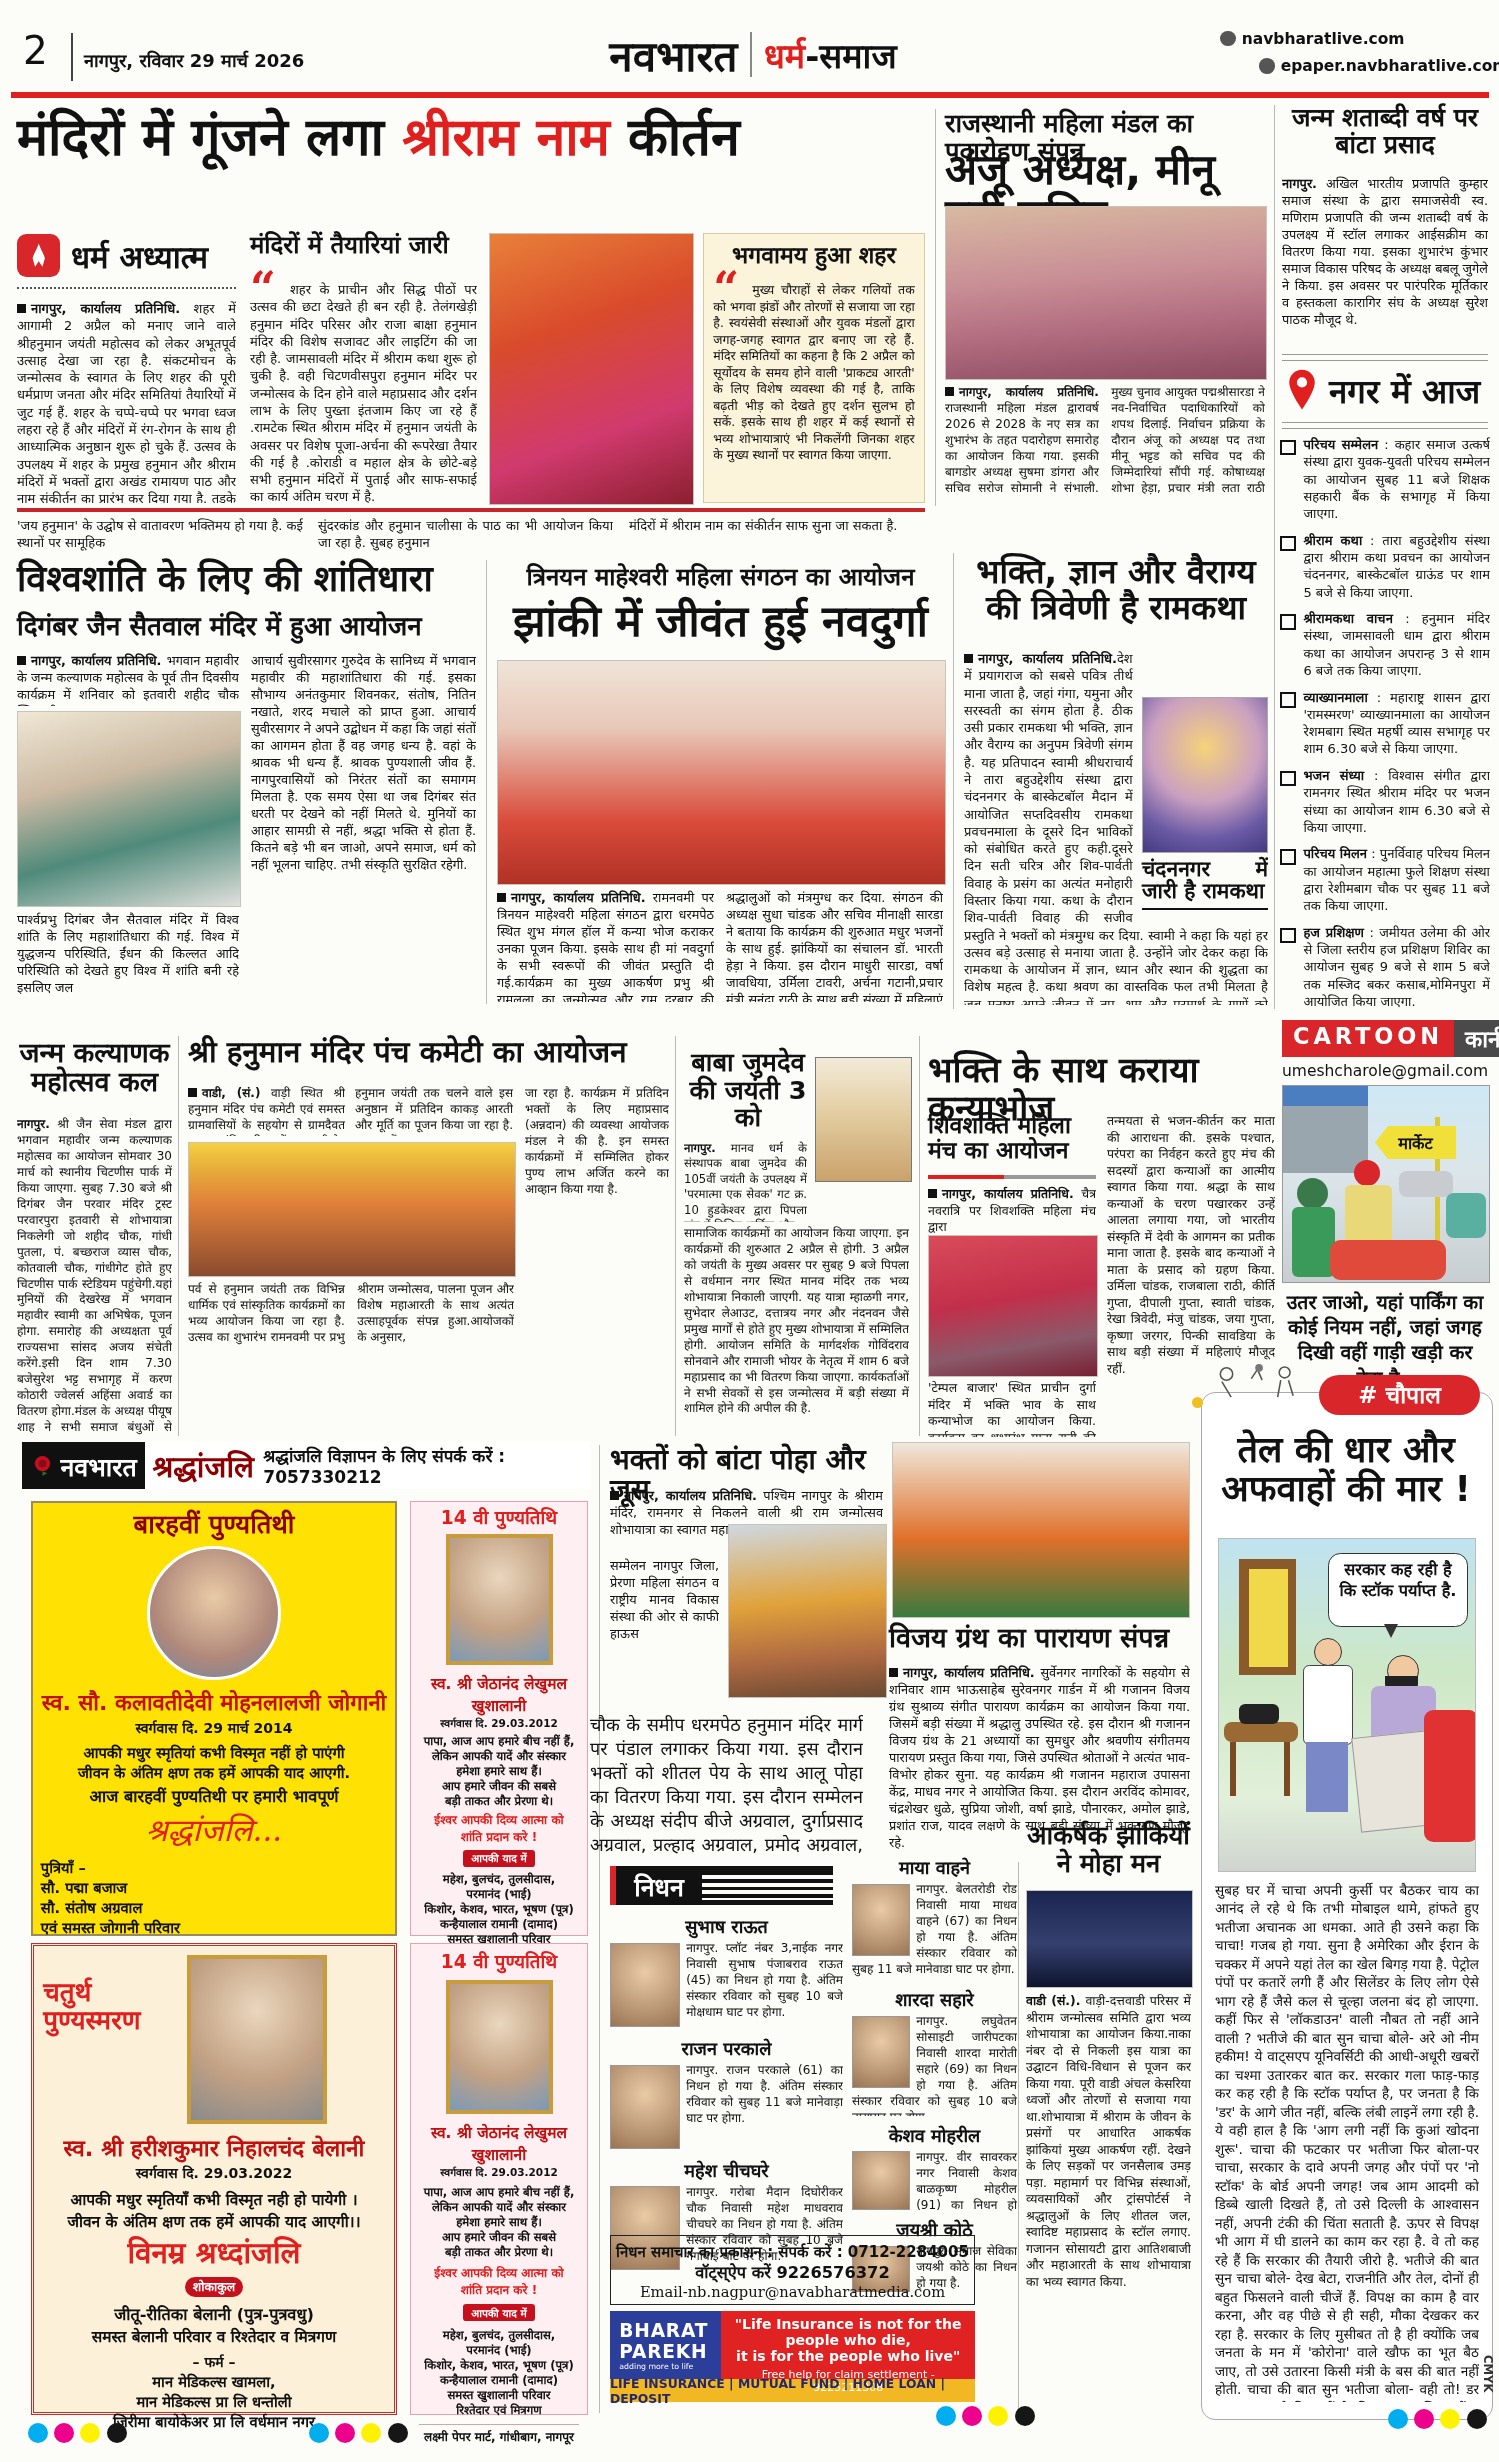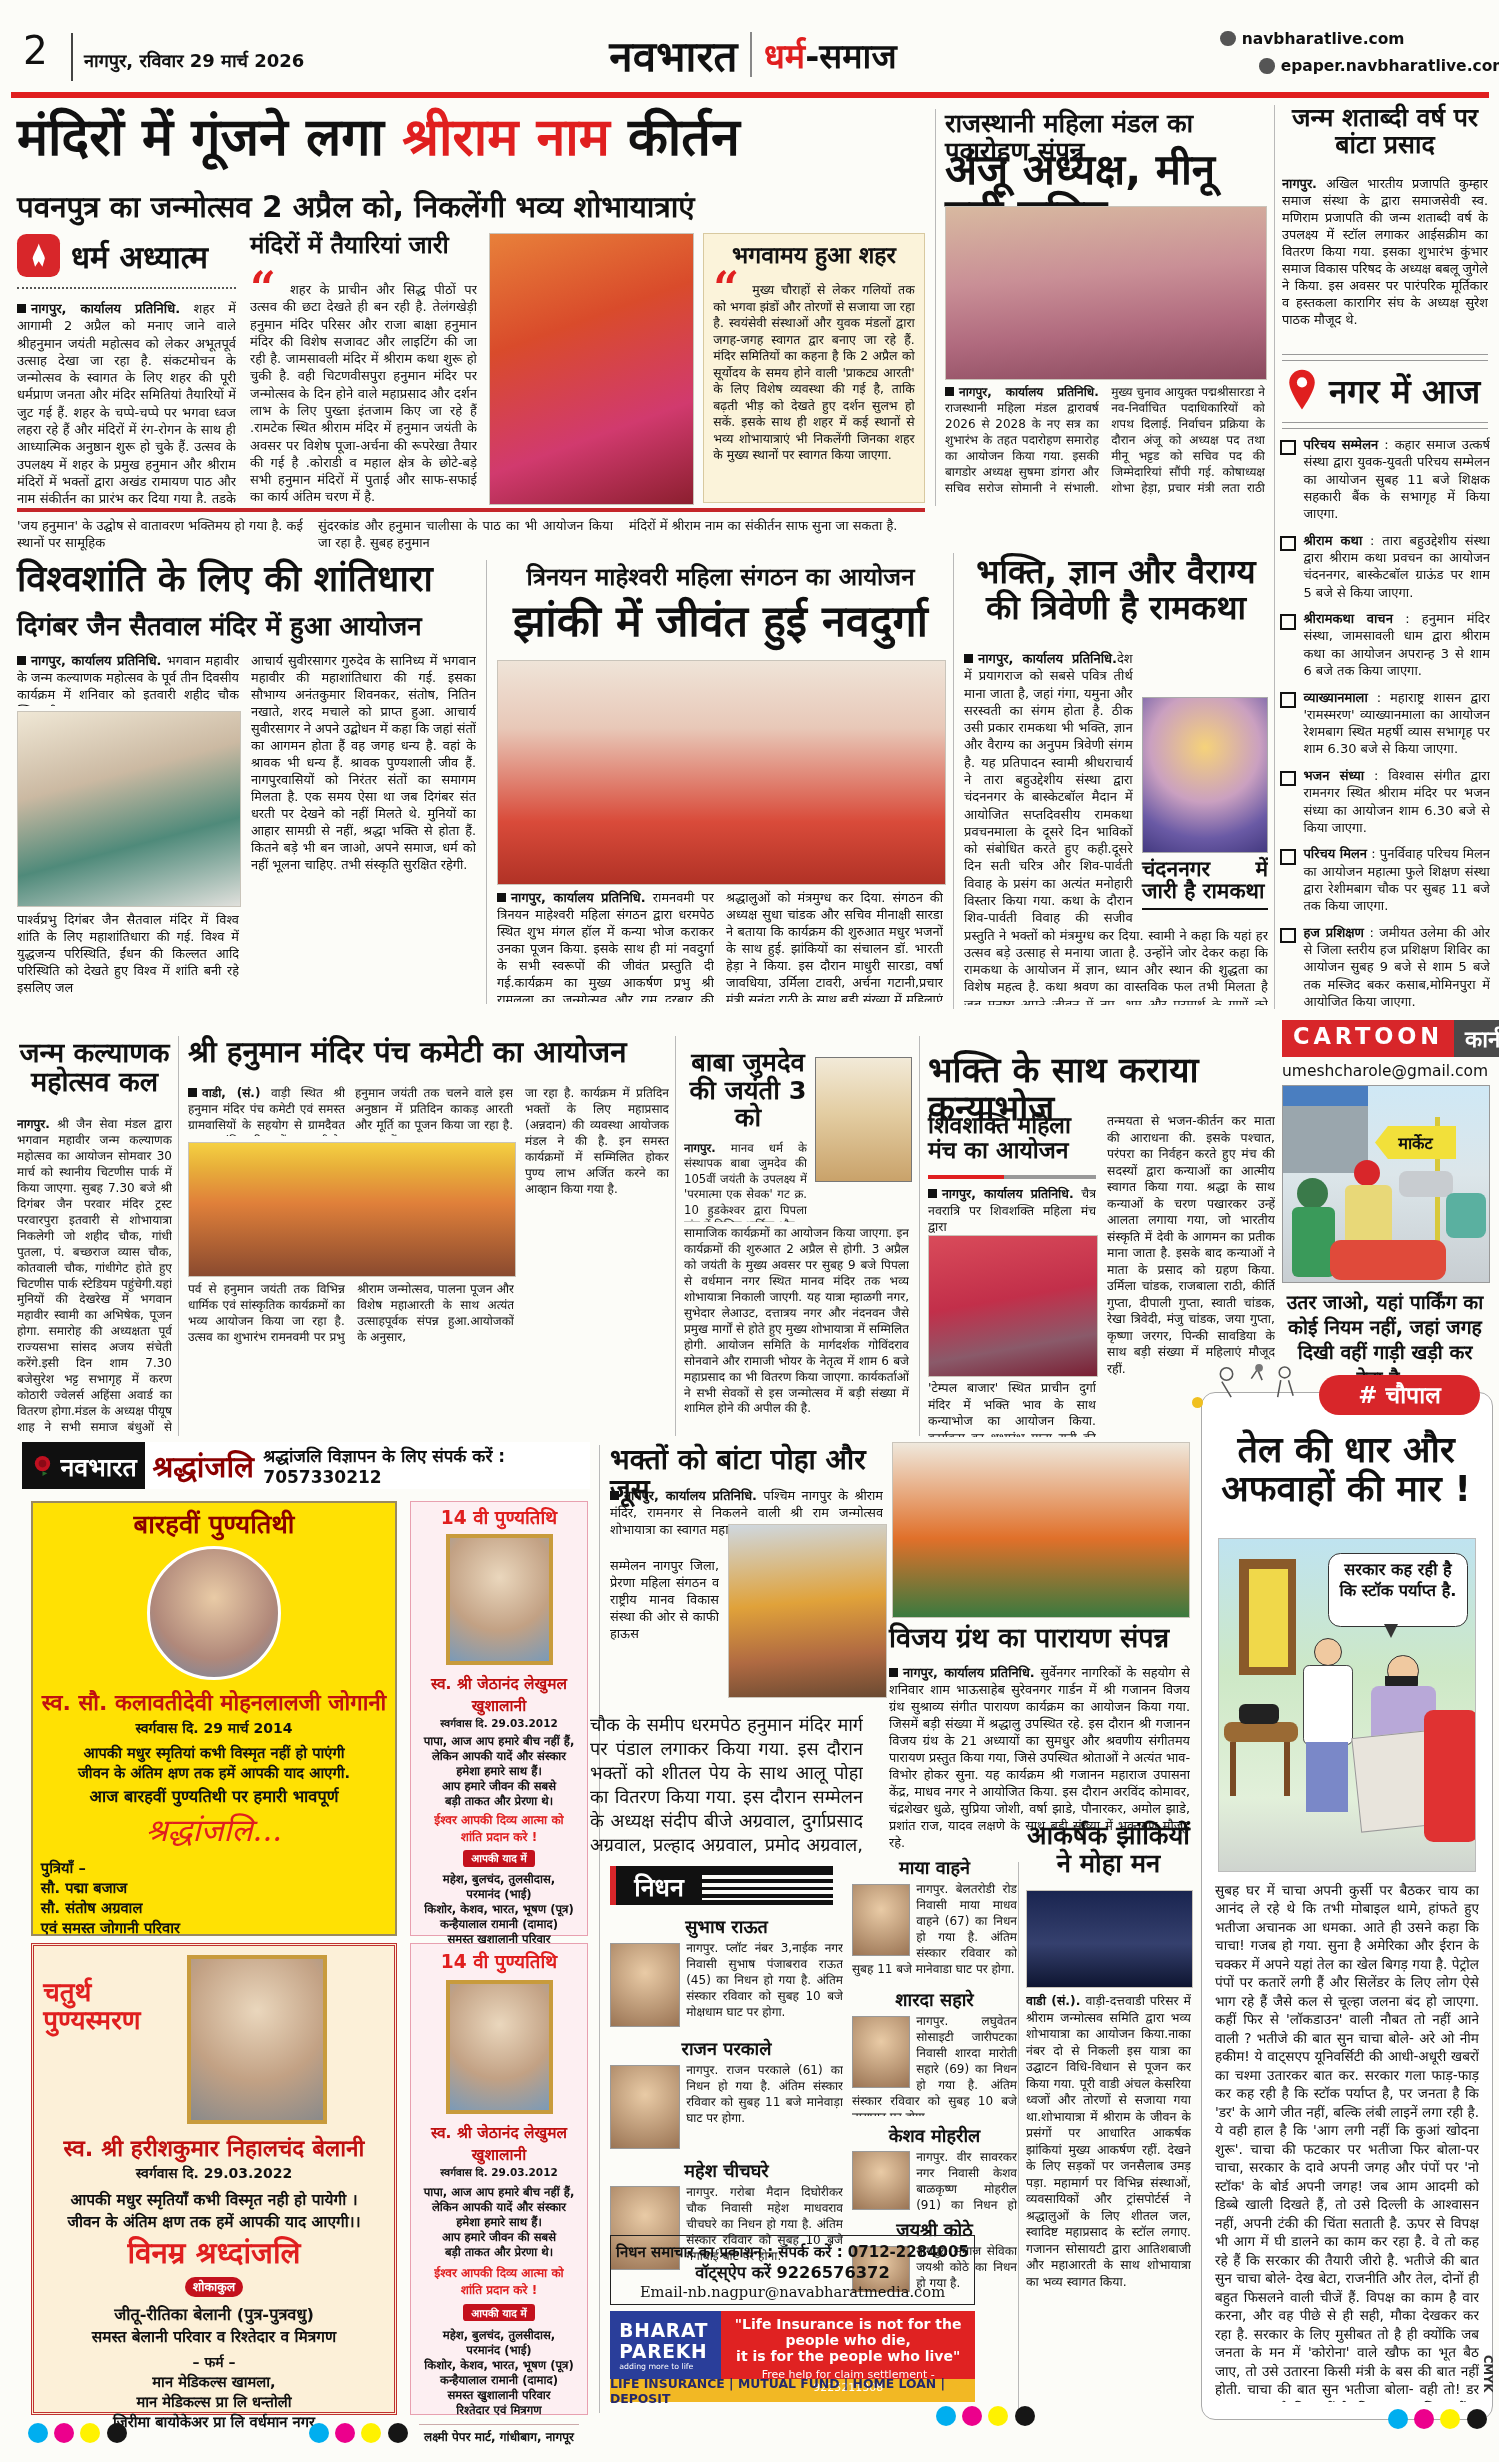--- a/index.html
+++ b/index.html
@@ -46,21 +46,20 @@
     <span>navbharatlive.com</span>
   </div>
   <div class="abs" style="left:1259px;top:57px;font-size:15.5px;font-weight:bold;display:flex;align-items:center;gap:6.2px">
     <span style="width:15.5px;height:15.5px;border-radius:50%;background:#555;display:inline-block"></span>
     <span>epaper.navbharatlive.com</span>
   </div>
 
   <div class="abs" style="left:11px;top:92px;width:1478px;height:6.2px;background:#e01f1f"></div>
 
   <div class="abs hl" style="left:17px;top:109px;width:912px;font-size:52px"><span>मंदिरों में गूंजने लगा </span><span class="red">श्रीराम नाम</span><span> कीर्तन</span></div>
-  <div class="abs" style="left:17px;top:185px;width:912px;font-size:29.5px;font-weight:800">पवनपुत्र का जन्मोत्सव 2 अप्रैल को, निकलेंगी भव्य शोभायात्राएं</div>
 
   <div class="abs" style="left:17px;top:234px;width:43px;height:43px;background:#d8262a;border-radius:9.3px;display:flex;align-items:center;justify-content:center">
     <svg width="29.5" height="29.5" viewBox="0 0 24 24" class="svgic">
         <path d="M12 2 C10 8 8 10 7 14 L9 21 L12 16.5 L15 21 L17 14 C16 10 14 8 12 2 Z" fill="#fff"></path>
       </svg>
   </div>
   <div class="abs hl" style="left:71px;top:241px;font-size:31px">धर्म अध्यात्म</div>
   <div class="abs" style="left:17px;top:287px;width:219px;border-bottom:2.3px dotted #555"></div>
   <div class="abs j" style="left:17px;top:300px;width:219px;height:203px;font-size:13px"><span class="sq"></span><b class="dl">नागपुर, कार्यालय प्रतिनिधि.</b><span> शहर में आगामी 2 अप्रैल को मनाए जाने वाले श्रीहनुमान जयंती महोत्सव को लेकर अभूतपूर्व उत्साह देखा जा रहा है. संकटमोचन के जन्मोत्सव के स्वागत के लिए शहर की पूरी धर्मप्राण जनता और मंदिर समितियां तैयारियों में जुट गई हैं. शहर के चप्पे-चप्पे पर भगवा ध्वज लहरा रहे हैं और मंदिरों में रंग-रोगन के साथ ही आध्यात्मिक अनुष्ठान शुरू हो चुके हैं. उत्सव के उपलक्ष्य में शहर के प्रमुख हनुमान और श्रीराम मंदिरों में भक्तों द्वारा अखंड रामायण पाठ और नाम संकीर्तन का प्रारंभ कर दिया गया है. तड़के से ही मंदिरों में 'जय हनुमान' और</span></div>
 

